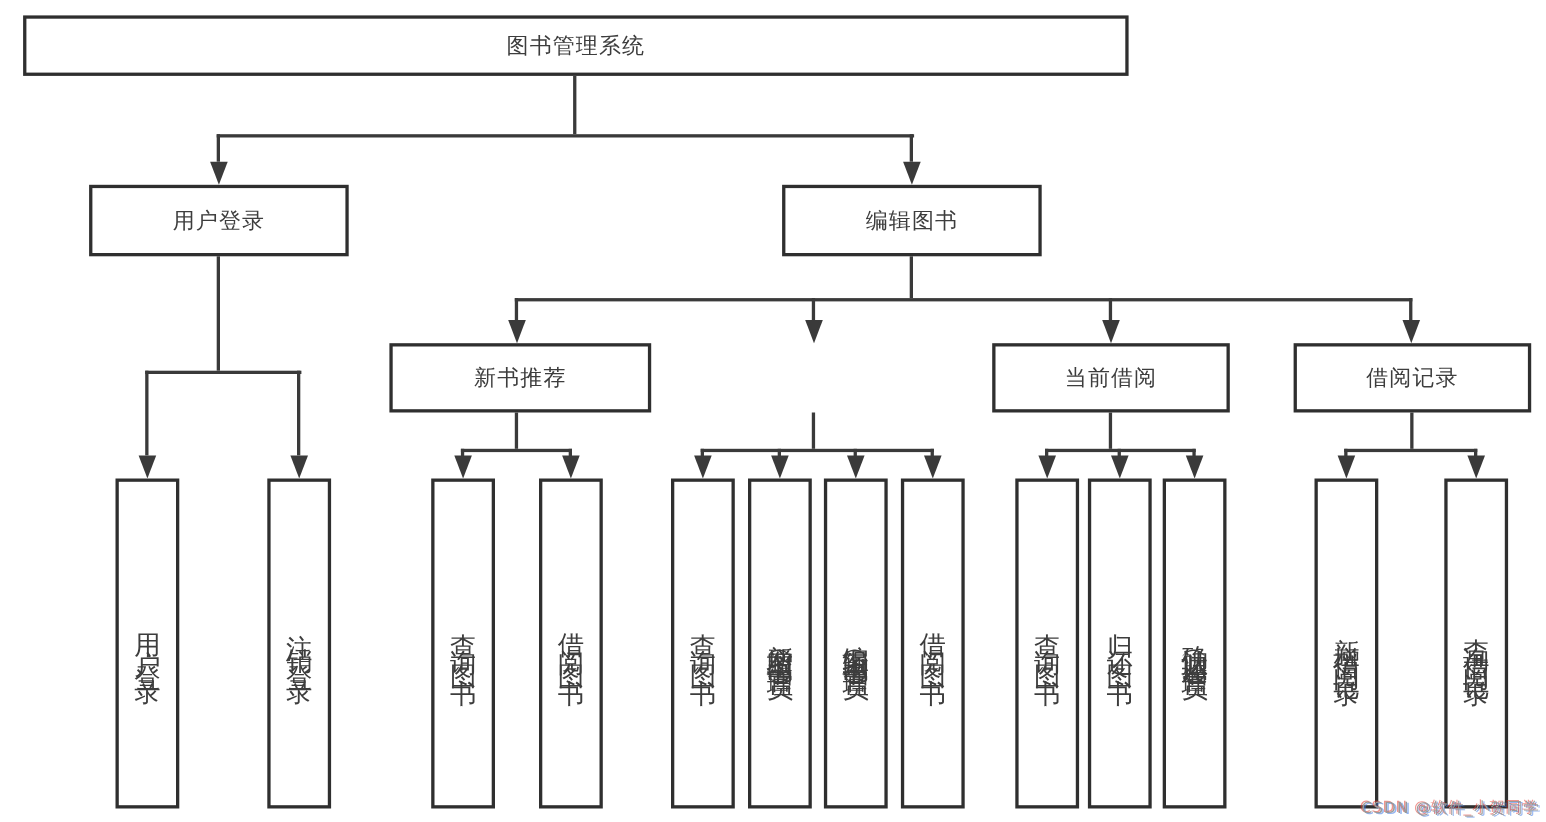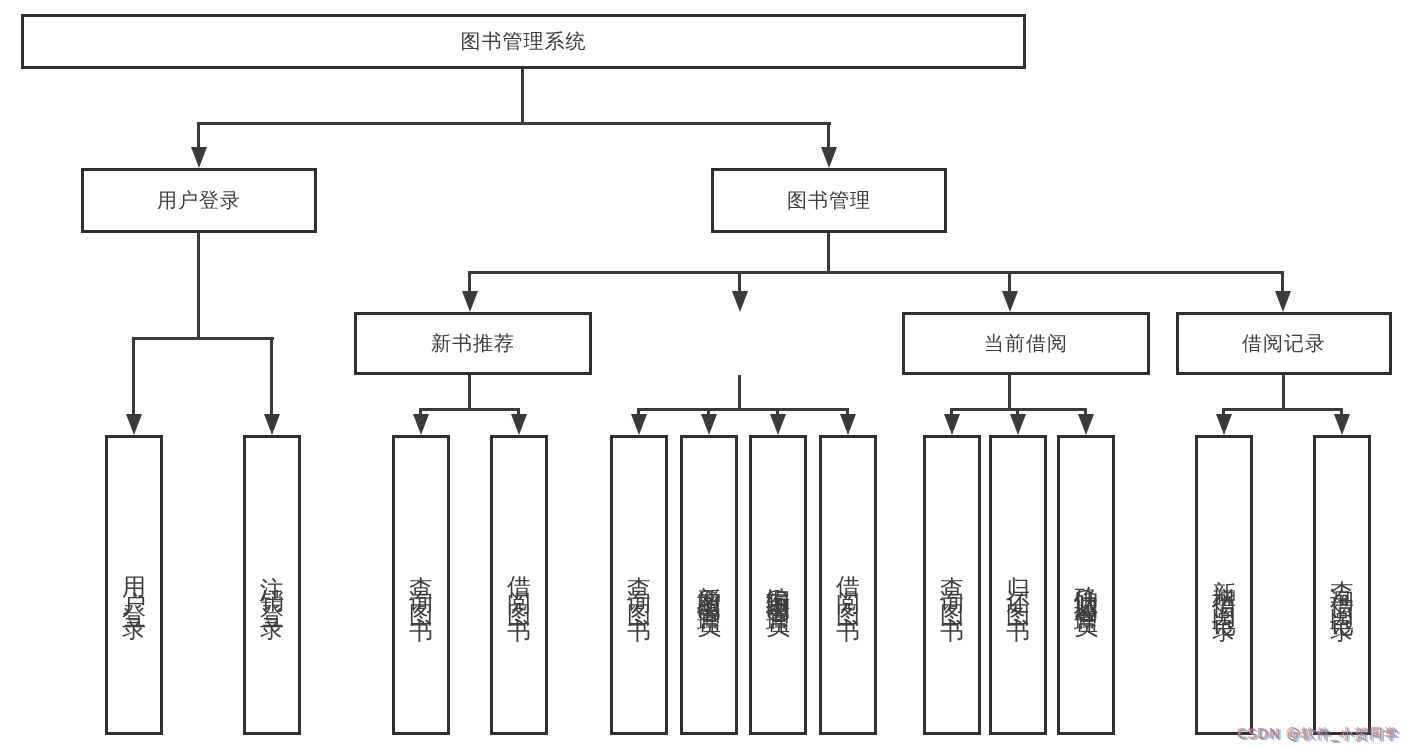--- a/index.html
+++ b/index.html
@@ -57,42 +57,42 @@
   <div class="box hdr" style="left:21px;top:14px;width:1005px;height:55px">图书管理系统</div>
 
   <div class="vl" style="left:521px;top:69px;height:53px"></div>
   <div class="hl" style="left:197px;top:122px;width:634px"></div>
   <div class="vl" style="left:197px;top:122px;height:25px"></div>
   <div class="vl" style="left:827px;top:122px;height:25px"></div>
   <div class="arr" style="left:191px;top:147px"></div>
   <div class="arr" style="left:821px;top:147px"></div>
 
   <div class="box hdr" style="left:81px;top:168px;width:236px;height:65px">用户登录</div>
-  <div class="box hdr" style="left:711px;top:168px;width:236px;height:65px">图书管理</div>
+  <div class="box hdr" style="left:711px;top:168px;width:236px;height:65px">编辑图书</div>
 
   <div class="vl" style="left:197px;top:233px;height:104px"></div>
   <div class="hl" style="left:132px;top:337px;width:142px"></div>
   <div class="vl" style="left:132px;top:337px;height:77px"></div>
   <div class="vl" style="left:270px;top:337px;height:77px"></div>
   <div class="arr" style="left:126px;top:414px"></div>
   <div class="arr" style="left:264px;top:414px"></div>
 
   <div class="vl" style="left:827px;top:233px;height:38px"></div>
   <div class="hl" style="left:468px;top:271px;width:816px"></div>
   <div class="vl" style="left:468px;top:271px;height:20px"></div>
   <div class="vl" style="left:738px;top:271px;height:20px"></div>
   <div class="vl" style="left:1008px;top:271px;height:20px"></div>
   <div class="vl" style="left:1281px;top:271px;height:20px"></div>
   <div class="arr" style="left:462px;top:291px"></div>
   <div class="arr" style="left:732px;top:291px"></div>
   <div class="arr" style="left:1002px;top:291px"></div>
   <div class="arr" style="left:1275px;top:291px"></div>
 
   <div class="box hdr" style="left:354px;top:312px;width:238px;height:63px">新书推荐</div>
-  <div class="box hdr" style="left:902px;top:312px;width:248px;height:63px">当前借阅</div>
+  <div class="box hdr" style="left:902px;top:312px;width:216px;height:63px">当前借阅</div>
   <div class="box hdr" style="left:1176px;top:312px;width:216px;height:63px">借阅记录</div>
 
   <div class="vl" style="left:468px;top:375px;height:33px"></div>
   <div class="hl" style="left:419px;top:408px;width:101px"></div>
   <div class="vl" style="left:419px;top:408px;height:8px"></div>
   <div class="vl" style="left:517px;top:408px;height:8px"></div>
   <div class="arr" style="left:413px;top:414px"></div>
   <div class="arr" style="left:511px;top:414px"></div>
 
   <div class="vl" style="left:738px;top:375px;height:33px"></div>

